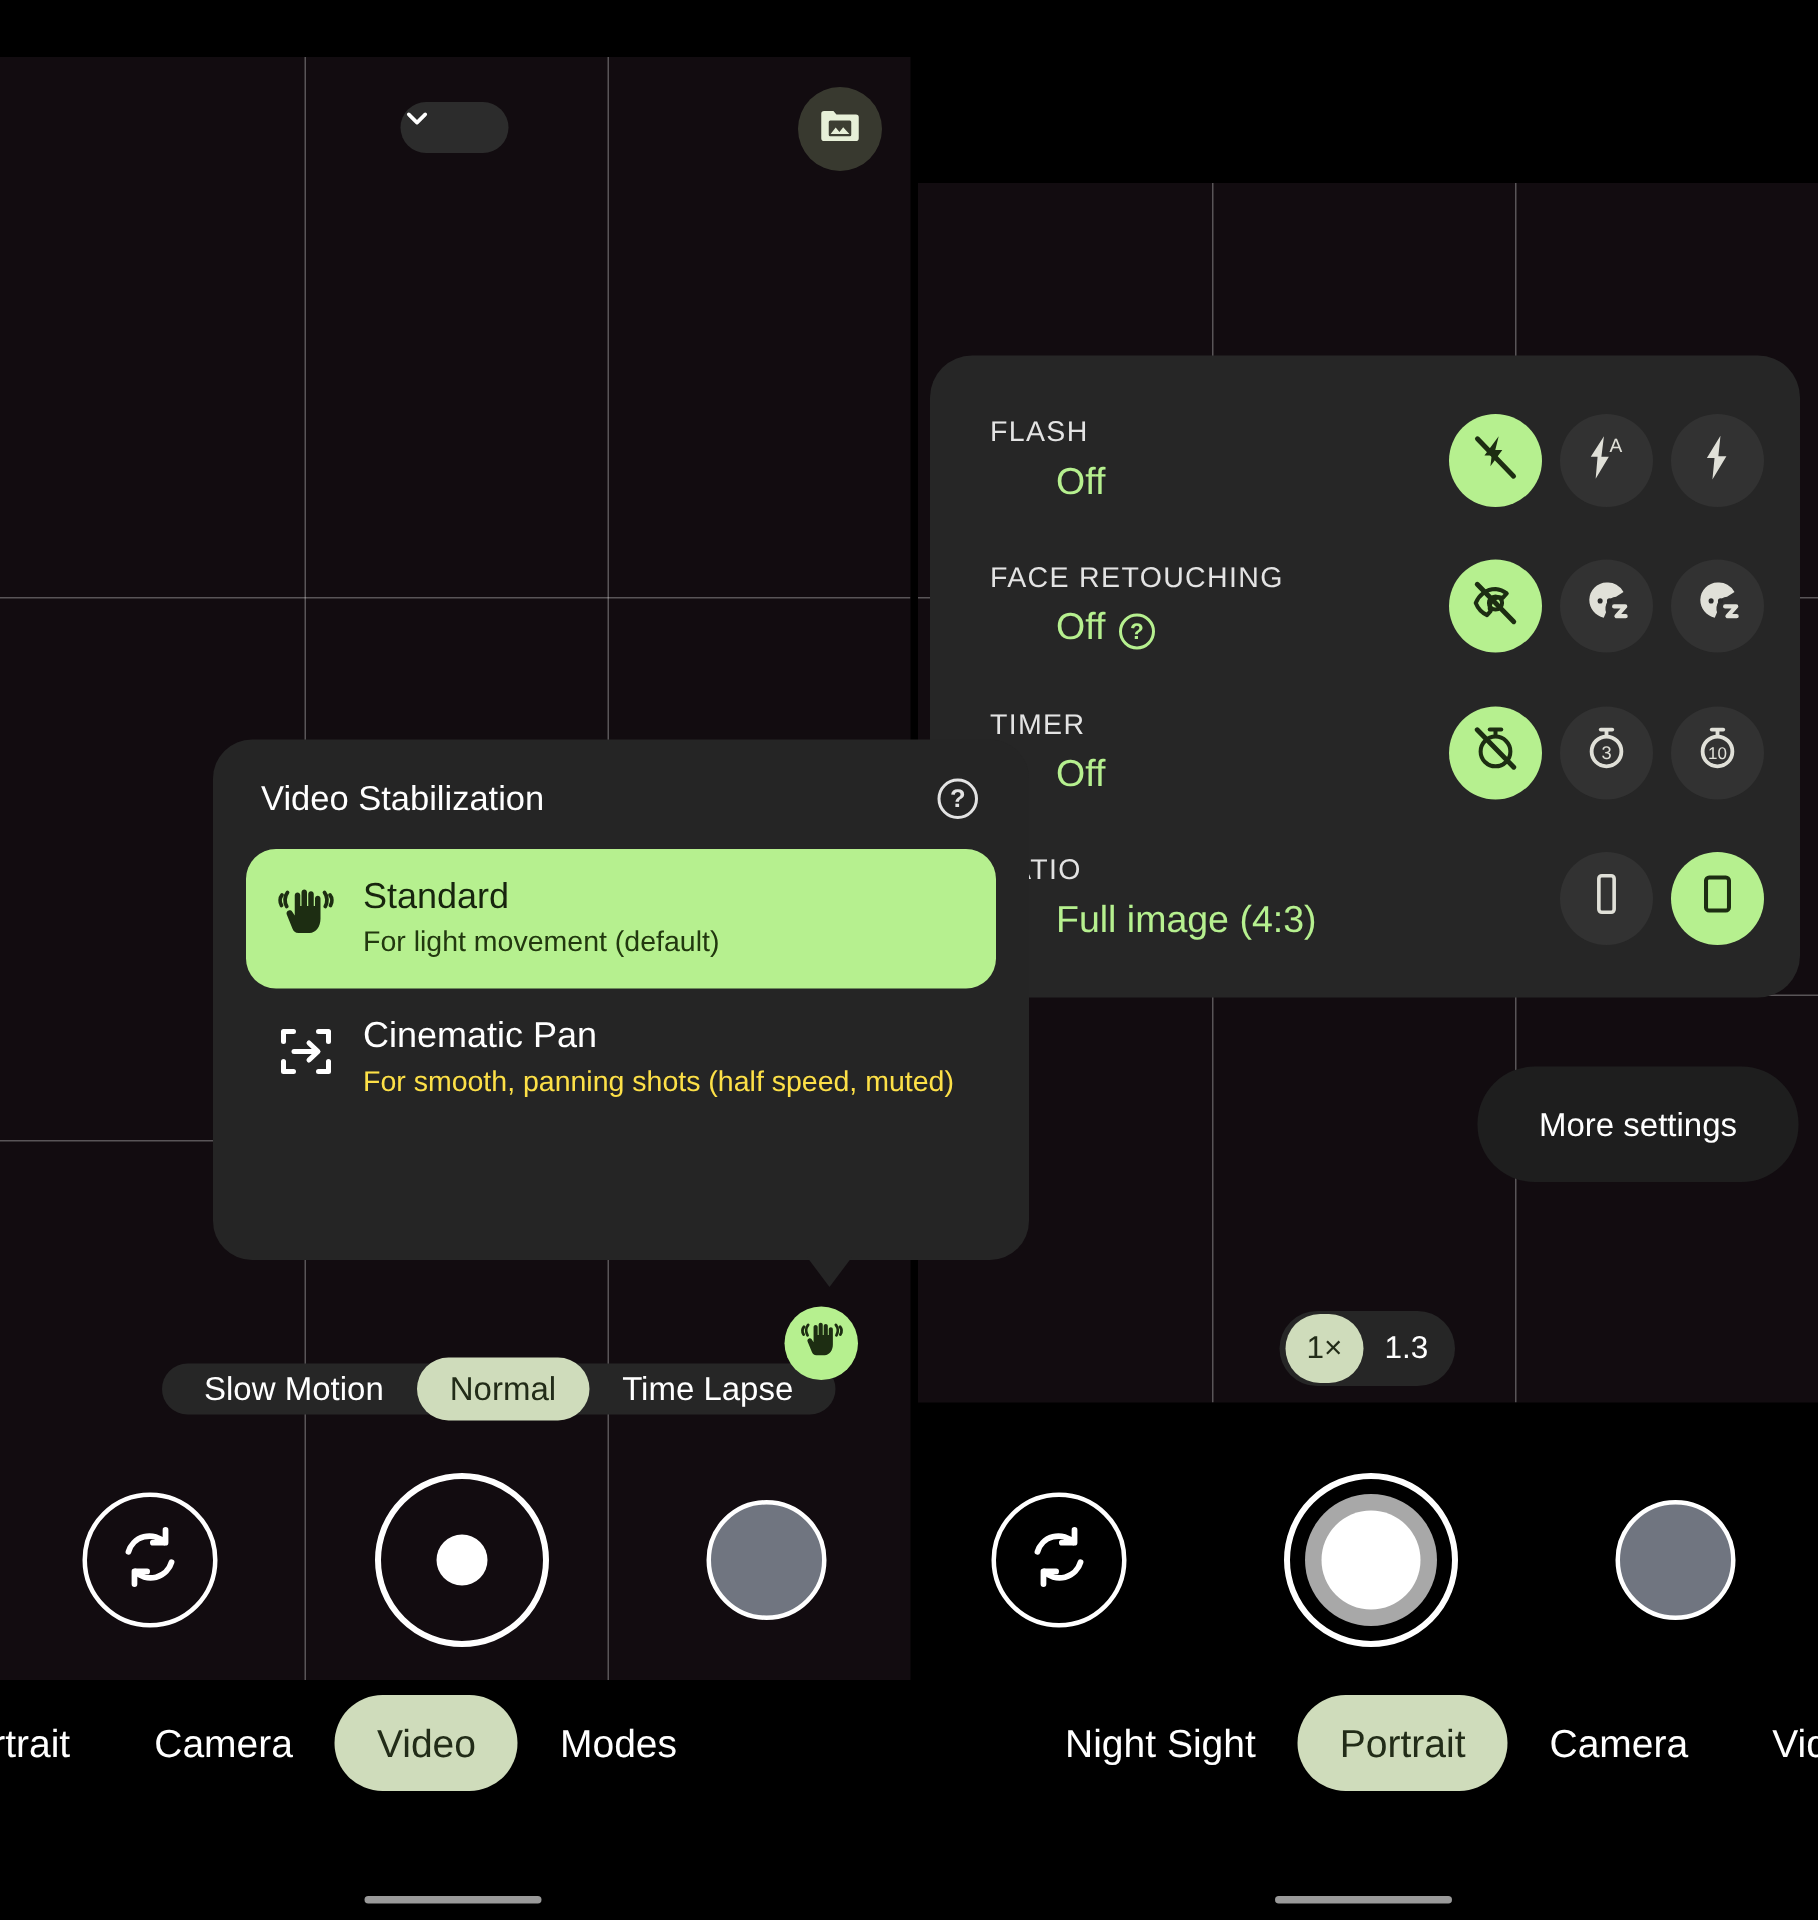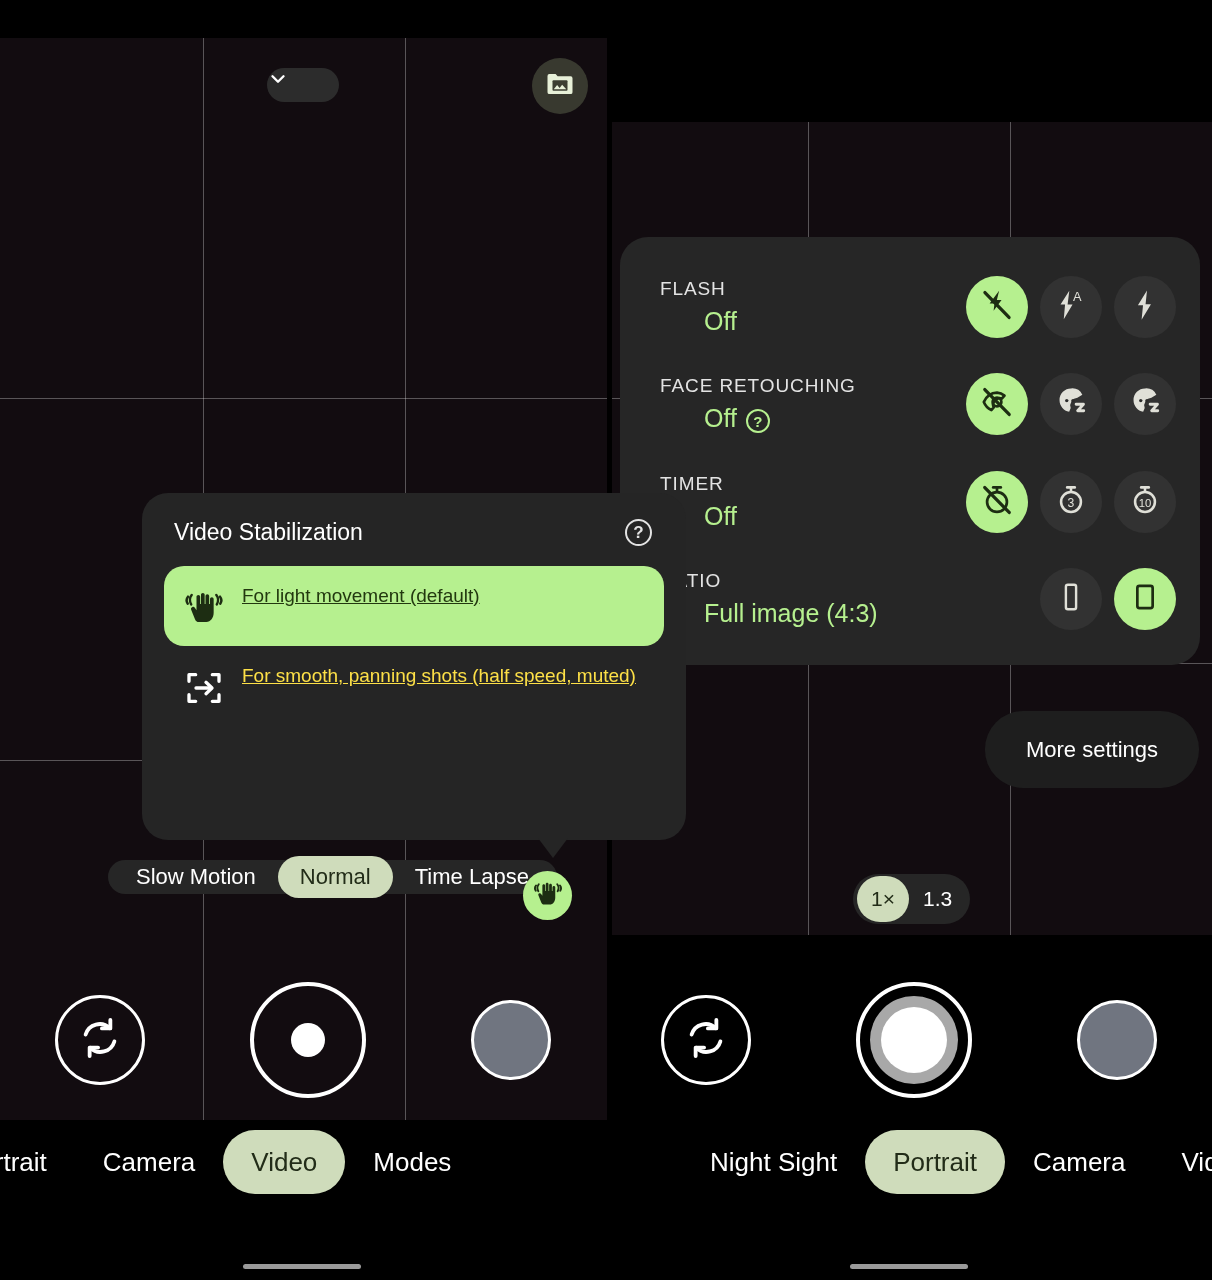--- a/index.html
+++ b/index.html
@@ -116,29 +116,29 @@
   }
   .stab-opt {
     display: flex; align-items: flex-start; gap: 18px;
     border-radius: 20px; padding: 18px 20px;
   }
   .stab-opt.sel { background: #b6f08f; }
   .stab-ico { width: 40px; height: 40px; flex: 0 0 auto; margin-top: 4px; }
   .stab-ico svg { width: 40px; height: 40px; display: block; }
   .stab-txt { display: flex; flex-direction: column; gap: 5px; }
   .stab-name { font-size: 24px; }
-  .stab-desc { font-size: 19px; line-height: 1.25; text-decoration: underline; }
+  .stab-desc { font-size: 19px; line-height: 1.25; }
   .stab-opt.sel .stab-name { color: #17250e; }
   .stab-opt.sel .stab-desc { color: #22380f; }
   .stab-opt:not(.sel) .stab-name { color: #fff; }
   .stab-opt:not(.sel) .stab-desc { color: #fde047; }
 
   
   #video-speed-pill {
-    position: absolute; left: 108px; top: 860px;
+    position: absolute; left: 108px; top: 909px;
     height: 34px; background: #262626; border-radius: 25px;
     display: flex; align-items: center; padding: 0 6px;
   }
   .speed-item {
     height: 42px; padding: 0 22px; border-radius: 21px;
     display: flex; align-items: center; justify-content: center;
     color: #fff; font-size: 22px; white-space: nowrap;
   }
   .speed-item.sel { background: #cfdcbb; color: #222c18; }
 
@@ -405,33 +405,35 @@
       <span class="stab-ico">
         <svg viewBox="0 0 24 24">
           <path d="M9 20.4c-1.3 0-2-.7-2.4-1.7L4.3 13c-.3-.7.1-1.4.8-1.6.5-.2 1.1 0 1.4.5l1 1.5V5.3c0-.6.5-1.1 1.1-1.1s1.1.5 1.1 1.1v4.3h.5V4.1c0-.6.5-1.1 1.1-1.1s1.1.5 1.1 1.1v5.5h.5V4.8c0-.6.5-1.1 1.1-1.1s1.1.5 1.1 1.1v4.8h.5V6.6c0-.6.5-1.1 1.1-1.1s1.1.5 1.1 1.1v8.1c0 3.1-1.8 5.7-4.4 5.7z" fill="#1d2d12"></path>
           <path d="M2.4 5.2c-.9 1.1-1 2.9-.2 4.2" fill="none" stroke="#1d2d12" stroke-width="1.5" stroke-linecap="round"></path>
           <path d="M4.6 4.2c-1.2 1.5-1.3 3.9-.3 5.6" fill="none" stroke="#1d2d12" stroke-width="1.5" stroke-linecap="round"></path>
           <path d="M21.6 5.2c.9 1.1 1 2.9.2 4.2" fill="none" stroke="#1d2d12" stroke-width="1.5" stroke-linecap="round"></path>
           <path d="M19.4 4.2c1.2 1.5 1.3 3.9.3 5.6" fill="none" stroke="#1d2d12" stroke-width="1.5" stroke-linecap="round"></path>
         </svg>
       </span>
       <span class="stab-txt">
+        <span class="stab-name">Standard</span>
         <span class="stab-desc">For light movement (default)</span>
       </span>
     </div>
 
     <div class="stab-opt">
       <span class="stab-ico">
         <svg viewBox="0 0 24 24">
           <path d="M3 8V4h4M21 8V4h-4M3 16v4h4M21 16v4h-4" fill="none" stroke="#ffffff" stroke-width="2" stroke-linecap="round" stroke-linejoin="round"></path>
           <line x1="7.2" y1="12" x2="16.2" y2="12" stroke="#ffffff" stroke-width="2" stroke-linecap="round"></line>
           <polyline points="13.2,8.6 16.8,12 13.2,15.4" fill="none" stroke="#ffffff" stroke-width="2" stroke-linecap="round" stroke-linejoin="round"></polyline>
         </svg>
       </span>
       <span class="stab-txt">
+        <span class="stab-name">Cinematic Pan</span>
         <span class="stab-desc">For smooth, panning shots (half speed, muted)</span>
       </span>
     </div>
   </div>
 
   <div id="video-speed-pill">
     <div class="speed-item">Slow Motion</div>
     <div class="speed-item sel">Normal</div>
     <div class="speed-item">Time Lapse</div>
   </div>

